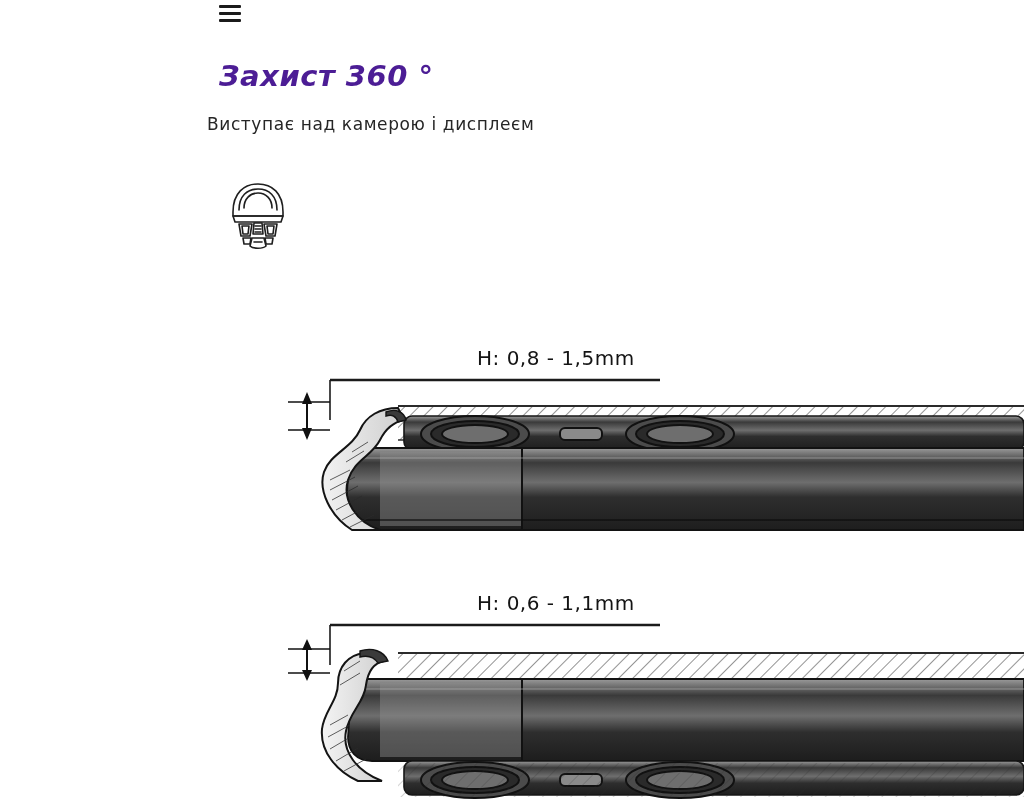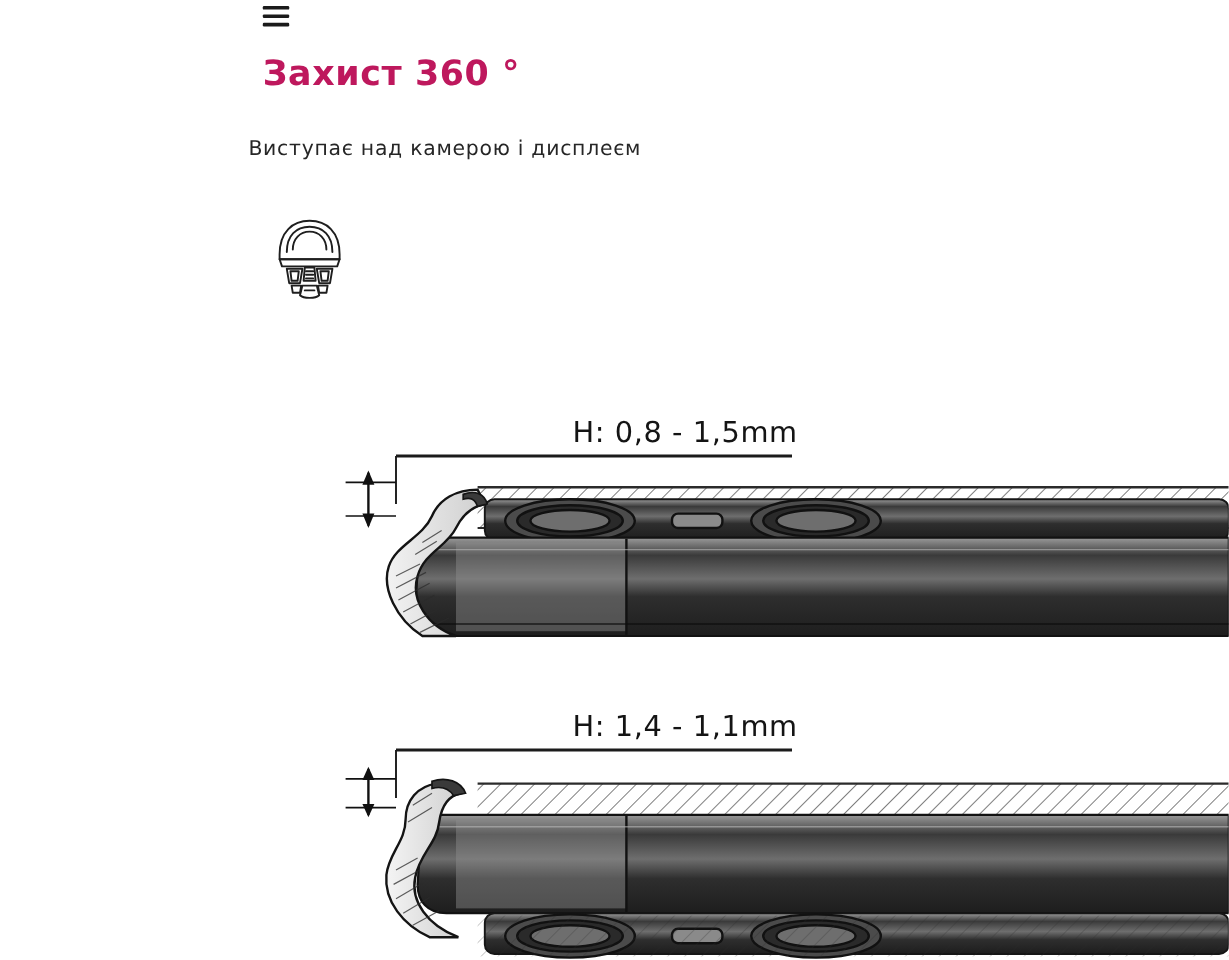--- a/index.html
+++ b/index.html
@@ -38,25 +38,26 @@
     display: block;
     width: 22px;
     height: 3px;
     background: #1b1b1b;
     border-radius: 1px;
   }
 
   .title {
     position: absolute;
     left: 219px;
-    top: 44px;
+    top: 59px;
     font-size: 29px;
     font-weight: bold;
+    font-style: italic;
     letter-spacing: 0.5px;
-    color: #be185d;
+    color: #4c1d95;
     white-space: nowrap;
   }
 
   .subtitle {
     position: absolute;
     left: 207px;
     top: 114px;
     font-size: 17px;
     font-weight: 500;
     letter-spacing: 0.6px;
@@ -77,21 +78,21 @@
   .diagram {
     position: absolute;
     left: 0;
     width: 1024px;
   }
   .diagram.top { top: 330px; height: 235px; }
   .diagram.bottom { top: 575px; height: 225px; }
 
   .dim-label {
     position: absolute;
-    font-size: 24px;
+    font-size: 20px;
     font-weight: 500;
     letter-spacing: 0.5px;
     color: #141414;
     white-space: nowrap;
   }
   .diagram.top .dim-label { left: 477px; top: 16px; }
   .diagram.bottom .dim-label { left: 477px; top: 16px; }
 </style>
 </head>
 <body>
@@ -210,21 +211,21 @@
         <line x1="350" y1="197" x2="374" y2="185"></line>
         <line x1="352" y1="122" x2="368" y2="112"></line>
         <line x1="346" y1="132" x2="364" y2="121"></line>
       </g>
 
       <path d="M386 82 C396 78 404 82 406 90 L398 92 C396 86 392 84 386 86 Z" fill="#3a3a3a" stroke="#141414" stroke-width="1.4"></path>
     </svg>
   </div>
 
   <div class="diagram bottom">
-    <div class="dim-label">H: 1,4 - 1,1mm</div>
+    <div class="dim-label">H: 0,6 - 1,1mm</div>
 
     <svg width="1024" height="225" viewBox="0 0 1024 225">
       <defs>
         <pattern id="hatchB" width="10" height="10" patternUnits="userSpaceOnUse" patternTransform="rotate(45)">
           <line x1="0" y1="0" x2="0" y2="10" stroke="#2b2b2b" stroke-width="1.2"></line>
         </pattern>
         <linearGradient id="bodyB" x1="0" y1="0" x2="0" y2="1">
           <stop offset="0%" stop-color="#9b9b9b"></stop>
           <stop offset="20%" stop-color="#3a3a3a"></stop>
           <stop offset="45%" stop-color="#6e6e6e"></stop>

